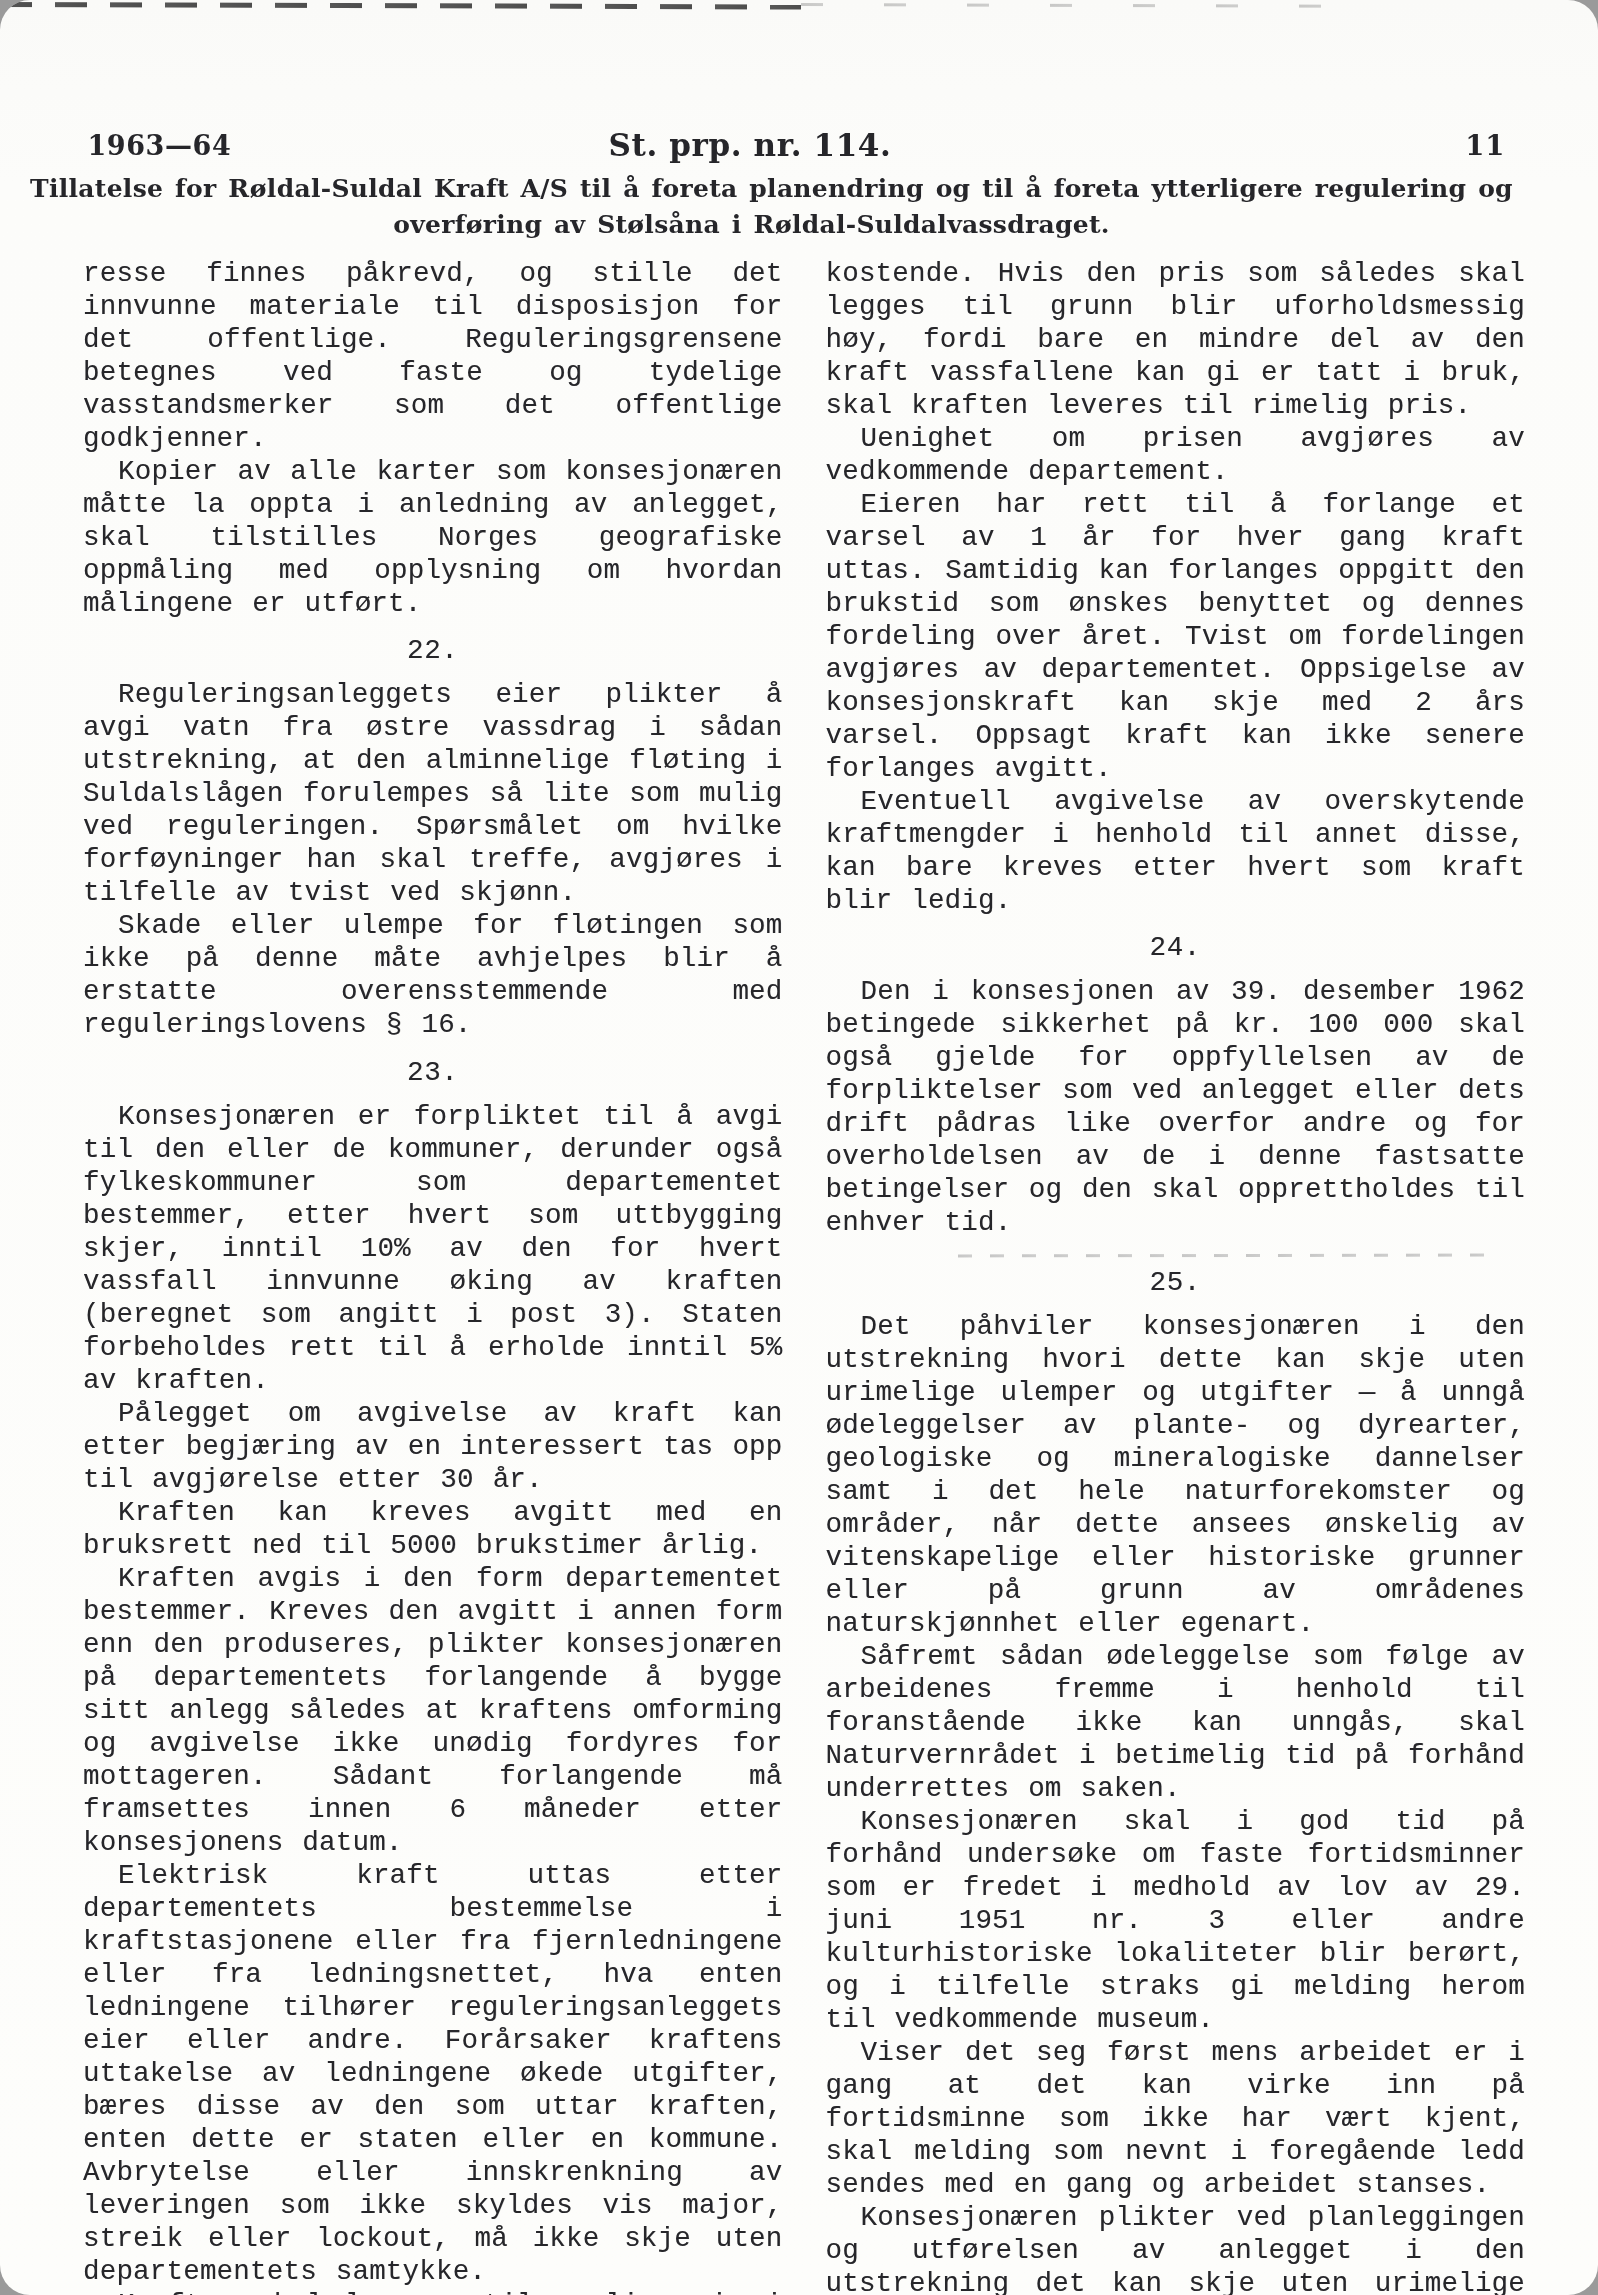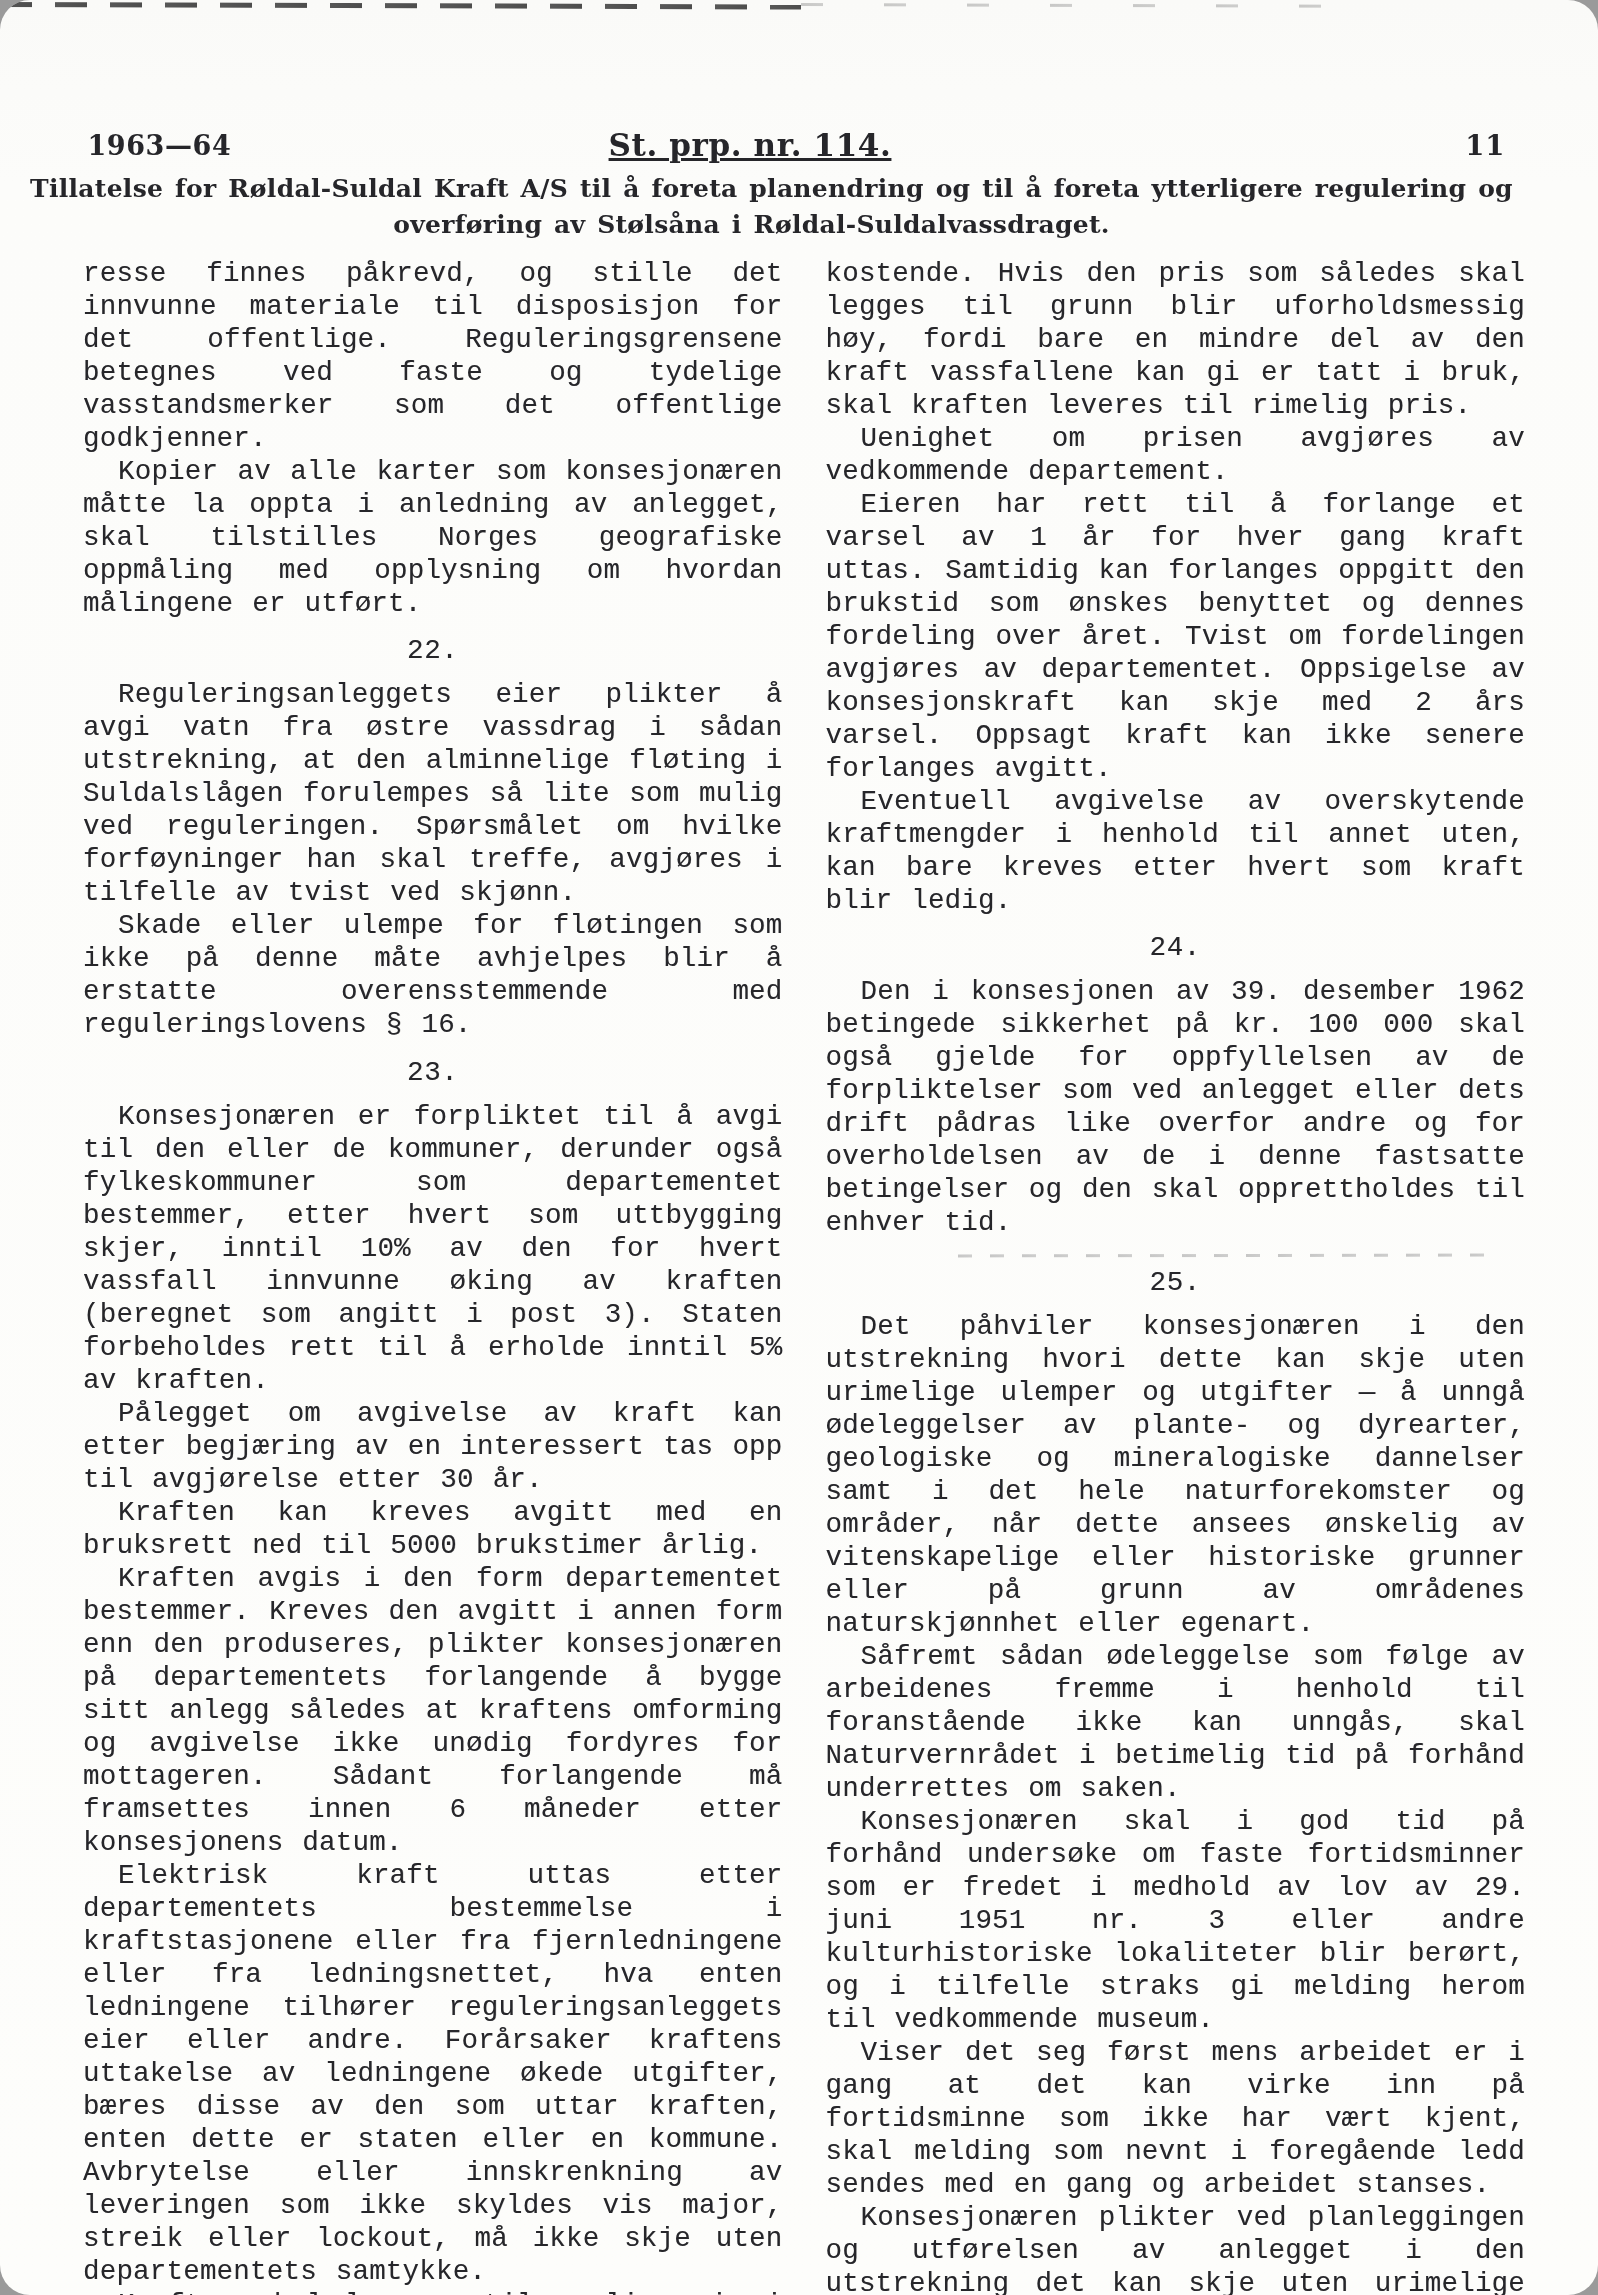--- a/index.html
+++ b/index.html
@@ -32,21 +32,21 @@
       #6a6a6a 0px, #7a7a7a 22px, rgba(0,0,0,0) 22px, rgba(0,0,0,0) 83px);
     opacity: 0.35;
   }
 
   .running-header {
     position: absolute; top: 127px; left: 83px; right: 77px; height: 39px;
     font-weight: bold;
   }
   .rh-left  { position: absolute; left: 4.4px; top: 3.3px; font-size: 27px; letter-spacing: 0.6px; }
   .rh-center{ position: absolute; left: 50%; transform: translateX(-50%); margin-left: -52px;
-              top: 0; font-size: 31px; letter-spacing: 0.6px; text-decoration: underline; }
+              top: 0; font-size: 31px; letter-spacing: 0.6px; }
   .rh-right { position: absolute; right: 15.4px; top: 2.2px; font-size: 27.5px; letter-spacing: 1.1px; }
 
   .doc-title {
     position: absolute; top: 171px; left: 30px; width: 1443px;
     text-align: center; font-weight: bold;
   }
   .doc-title .t-line {
     font-size: 25px; line-height: 36px; white-space: nowrap; letter-spacing: 0.3px;
     word-spacing: 2.8px;
   }
@@ -113,21 +113,21 @@
         <p class="para indent">Pålegget om avgivelse av kraft kan etter begjæring av en interessert tas opp til avgjørelse etter 30 år.</p>
         <p class="para indent">Kraften kan kreves avgitt med en bruksrett ned til 5000 brukstimer årlig.</p>
         <p class="para indent">Kraften avgis i den form departementet bestemmer. Kreves den avgitt i annen form enn den produseres, plikter konsesjonæren på departementets forlangende å bygge sitt anlegg således at kraftens omforming og avgivelse ikke unødig fordyres for mottageren. Sådant forlangende må framsettes innen 6 måneder etter konsesjonens datum.</p>
         <p class="para indent">Elektrisk kraft uttas etter departementets bestemmelse i kraftstasjonene eller fra fjernledningene eller fra ledningsnettet, hva enten ledningene tilhører reguleringsanleggets eier eller andre. Forårsaker kraftens uttakelse av ledningene økede utgifter, bæres disse av den som uttar kraften, enten dette er staten eller en kommune. Avbrytelse eller innskrenkning av leveringen som ikke skyldes vis major, streik eller lockout, må ikke skje uten departementets samtykke.</p>
         <p class="para indent">Kraften skal leveres til vanlig pris i vedkommende forsynings- eller samkjøringsområde. Dersom det ikke er mulig å påvise noen slik pris, skal kraften leveres til selv-</p>
       </div>
     <div class="col">
         <p class="para">kostende. Hvis den pris som således skal legges til grunn blir uforholdsmessig høy, fordi bare en mindre del av den kraft vassfallene kan gi er tatt i bruk, skal kraften leveres til rimelig pris.</p>
         <p class="para indent">Uenighet om prisen avgjøres av vedkommende departement.</p>
         <p class="para indent">Eieren har rett til å forlange et varsel av 1 år for hver gang kraft uttas. Samtidig kan forlanges oppgitt den brukstid som ønskes benyttet og dennes fordeling over året. Tvist om fordelingen avgjøres av departementet. Oppsigelse av konsesjonskraft kan skje med 2 års varsel. Oppsagt kraft kan ikke senere forlanges avgitt.</p>
-        <p class="para indent">Eventuell avgivelse av overskytende kraftmengder i henhold til annet uten, kan bare kreves etter hvert som kraft blir ledig.</p>
+        <p class="para indent">Eventuell avgivelse av overskytende kraftmengder i henhold til annet disse, kan bare kreves etter hvert som kraft blir ledig.</p>
         <div class="sec-heading">24.</div>
         <p class="para indent">Den i konsesjonen av 39. desember 1962 betingede sikkerhet på kr. 100 000 skal også gjelde for oppfyllelsen av de forpliktelser som ved anlegget eller dets drift pådras like overfor andre og for overholdelsen av de i denne fastsatte betingelser og den skal opprettholdes til enhver tid.</p>
         <div class="artifact-dashes"></div>
         <div class="sec-heading">25.</div>
         <p class="para indent">Det påhviler konsesjonæren i den utstrekning hvori dette kan skje uten urimelige ulemper og utgifter — å unngå ødeleggelser av plante- og dyrearter, geologiske og mineralogiske dannelser samt i det hele naturforekomster og områder, når dette ansees ønskelig av vitenskapelige eller historiske grunner eller på grunn av områdenes naturskjønnhet eller egenart.</p>
         <p class="para indent">Såfremt sådan ødeleggelse som følge av arbeidenes fremme i henhold til foranstående ikke kan unngås, skal Naturvernrådet i betimelig tid på forhånd underrettes om saken.</p>
         <p class="para indent">Konsesjonæren skal i god tid på forhånd undersøke om faste fortidsminner som er fredet i medhold av lov av 29. juni 1951 nr. 3 eller andre kulturhistoriske lokaliteter blir berørt, og i tilfelle straks gi melding herom til vedkommende museum.</p>
         <p class="para indent">Viser det seg først mens arbeidet er i gang at det kan virke inn på fortidsminne som ikke har vært kjent, skal melding som nevnt i foregående ledd sendes med en gang og arbeidet stanses.</p>
         <p class="para indent">Konsesjonæren plikter ved planleggingen og utførelsen av anlegget i den utstrekning det kan skje uten urimelige ulemper og utgifter, å dra omsorg for at hoved- såvel som hjelpeanlegg virker minst mulig skjemmende i terrenget. Plassering av mindre og/eller jord-</p>
       </div>

